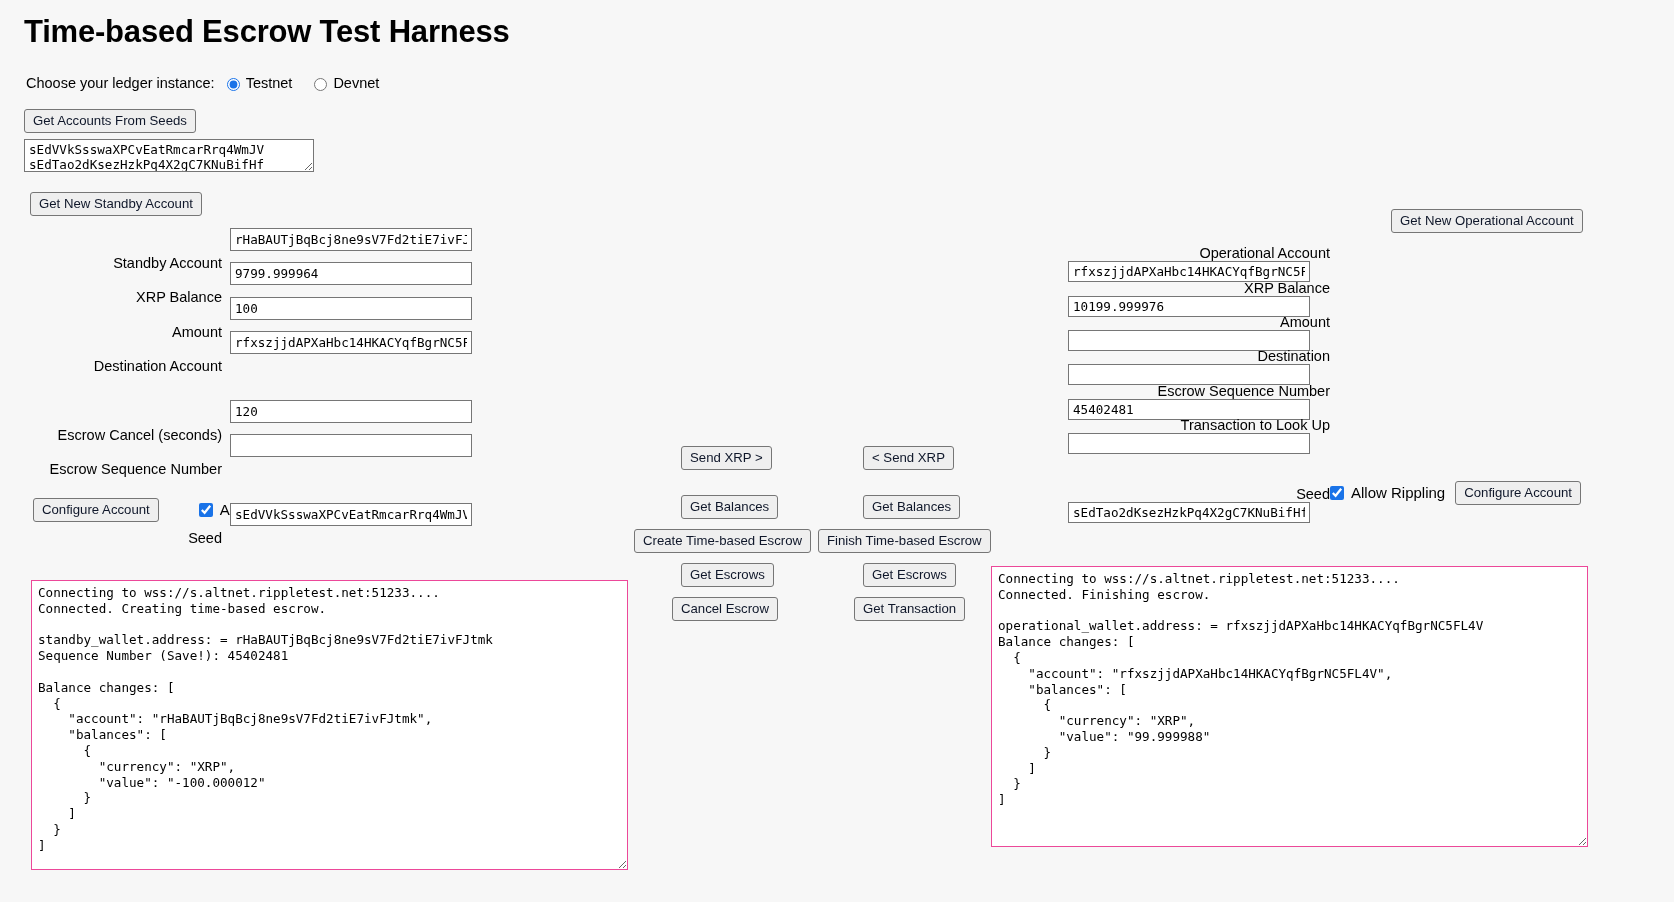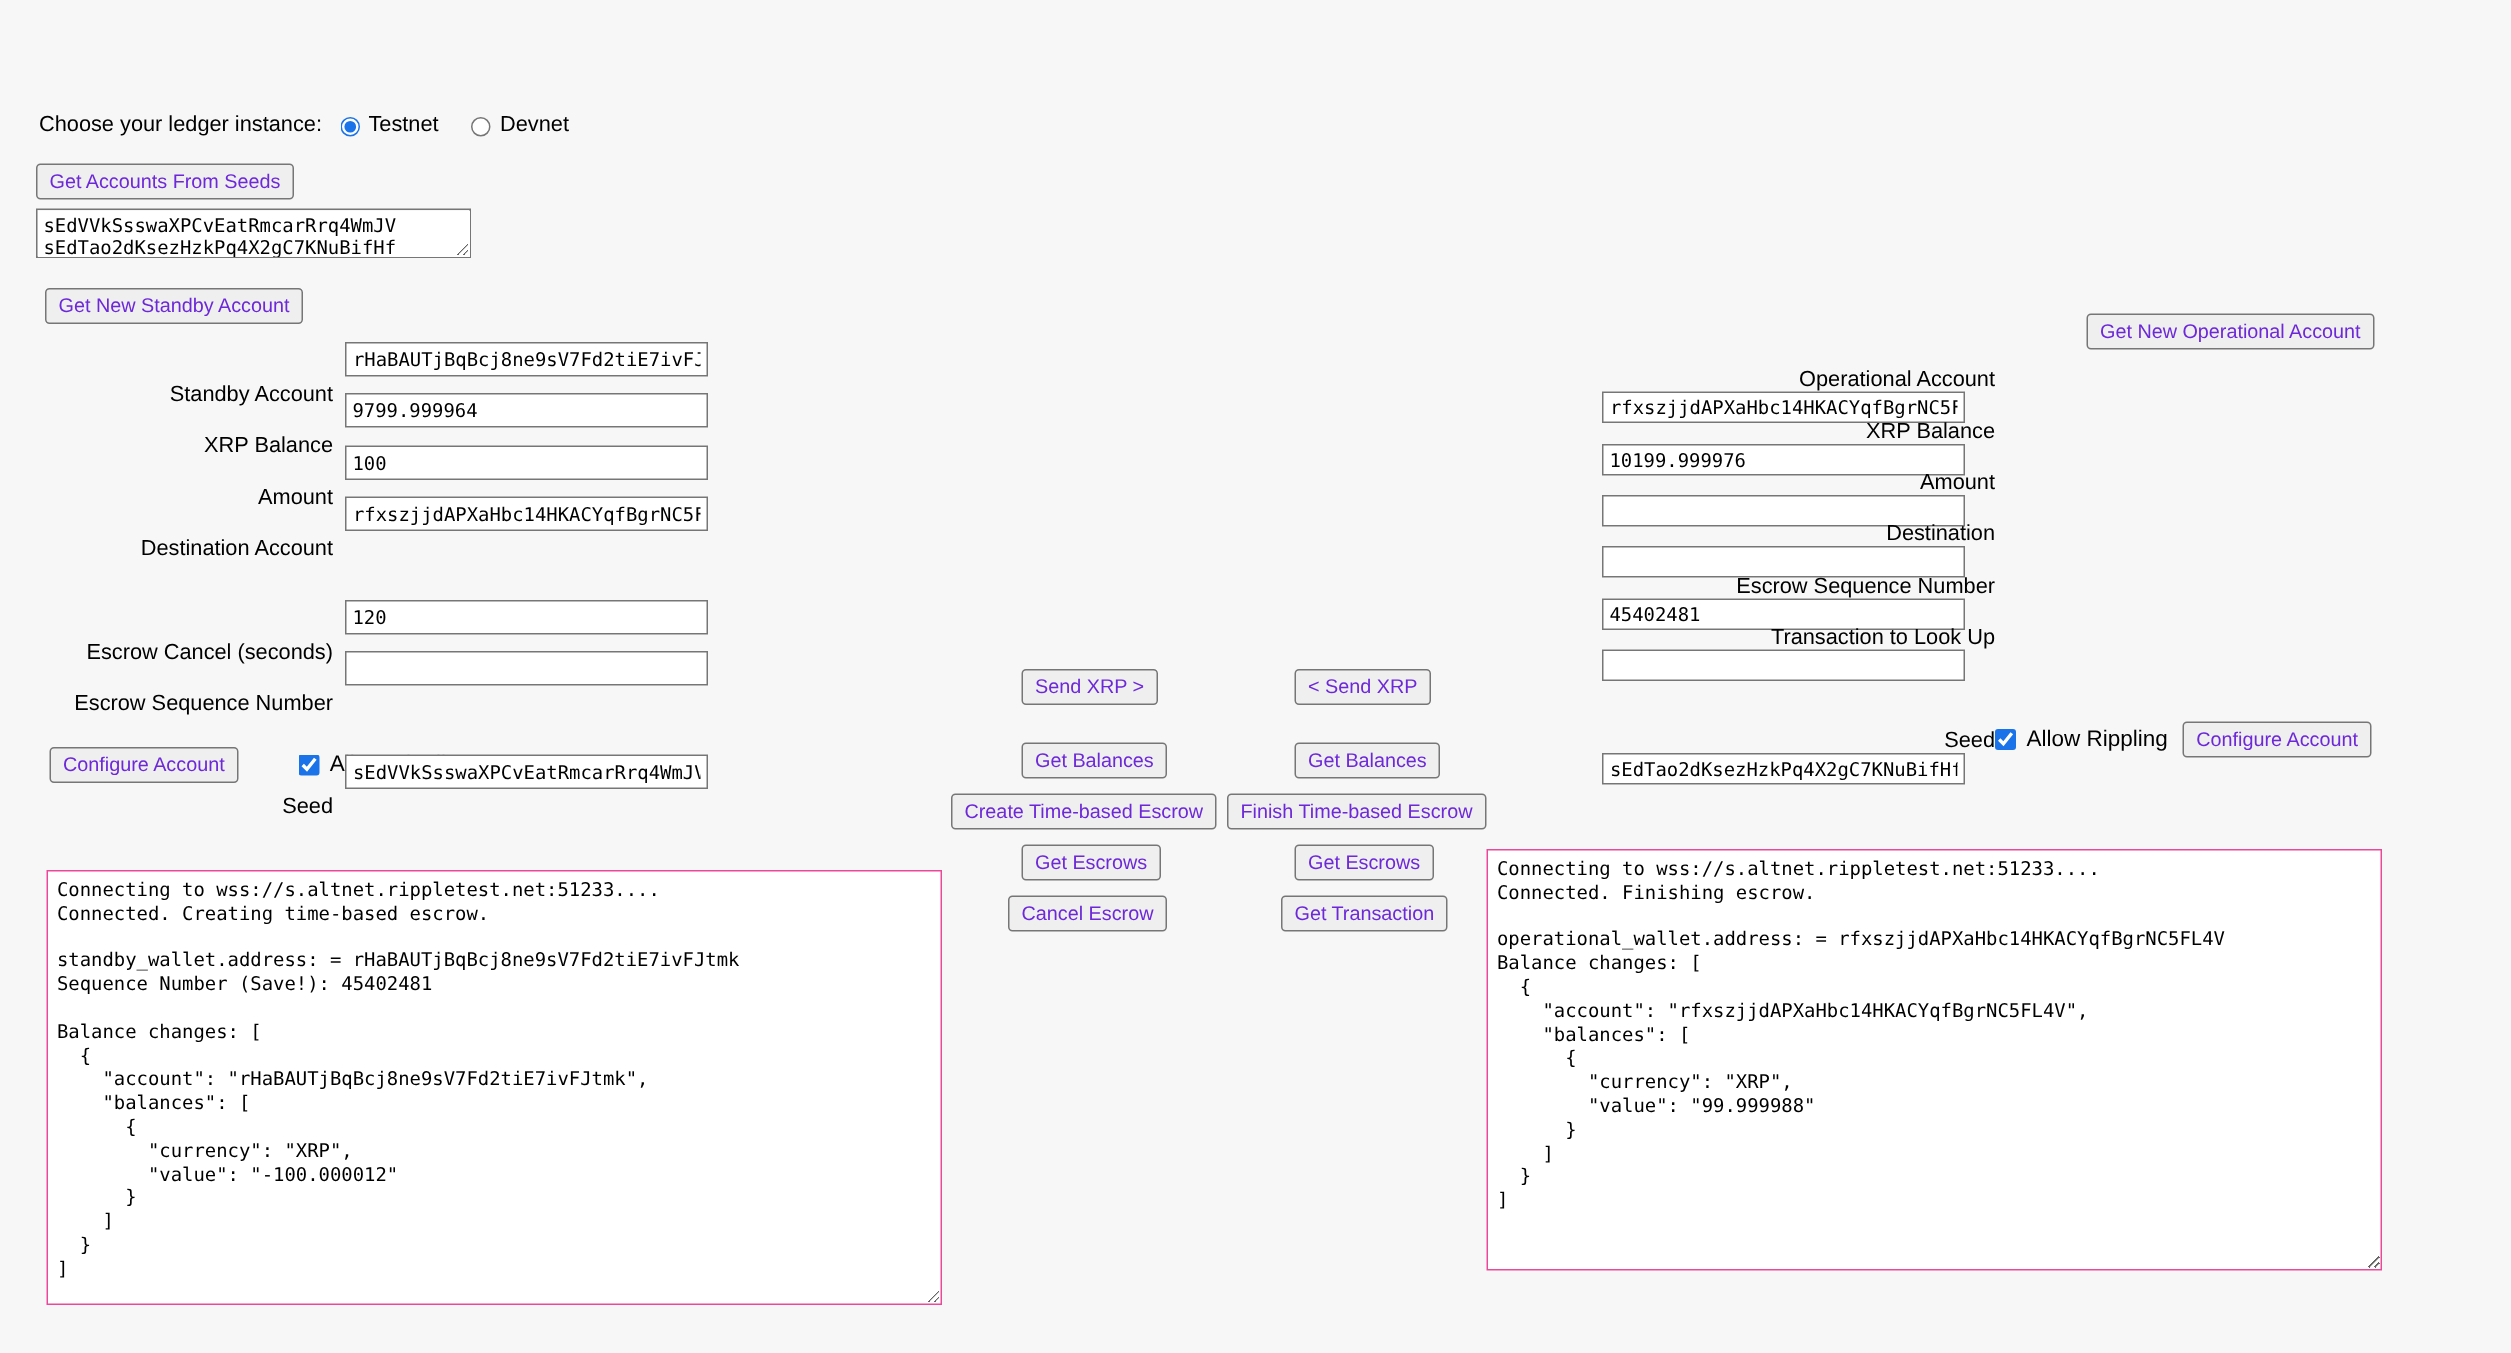--- a/index.html
+++ b/index.html
@@ -48,21 +48,21 @@
   }
   .radio-wrap label { font-size: 14.5px; }
 
   button {
     font-family: "Liberation Sans", sans-serif;
     font-size: 13.2px;
     background: #efefef;
     border: 1px solid #767676;
     border-radius: 3px;
     padding: 3px 8px;
-    color: #6d28d9;
+    color: #0f172a;
     cursor: pointer;
     line-height: 1.2;
   }
 
   textarea, input[type="text"] {
     font-family: "DejaVu Sans Mono", monospace;
     font-size: 12.6px;
     border: 1px solid #767676;
     background: #fff;
     color: #000;
@@ -168,20 +168,21 @@
     resize: both;
   }
   #log-left  { left: 31px;  top: 580px; width: 597px; height: 290px; }
   #log-right { left: 991px; top: 566px; width: 597px; height: 281px; }
 </style>
 </head>
 <body>
 
 <div id="page">
 
+  <h1 class="title">Time-based Escrow Test Harness</h1>
 
   <div class="ledger-row">
     <span class="label">Choose your ledger instance:</span>
     <span class="radio-wrap">
       <input type="radio" name="ledger" checked="" style="">
       <label>Testnet</label>
     </span>
     <span class="radio-wrap">
       <input type="radio" name="ledger" style="">
       <label>Devnet</label>

